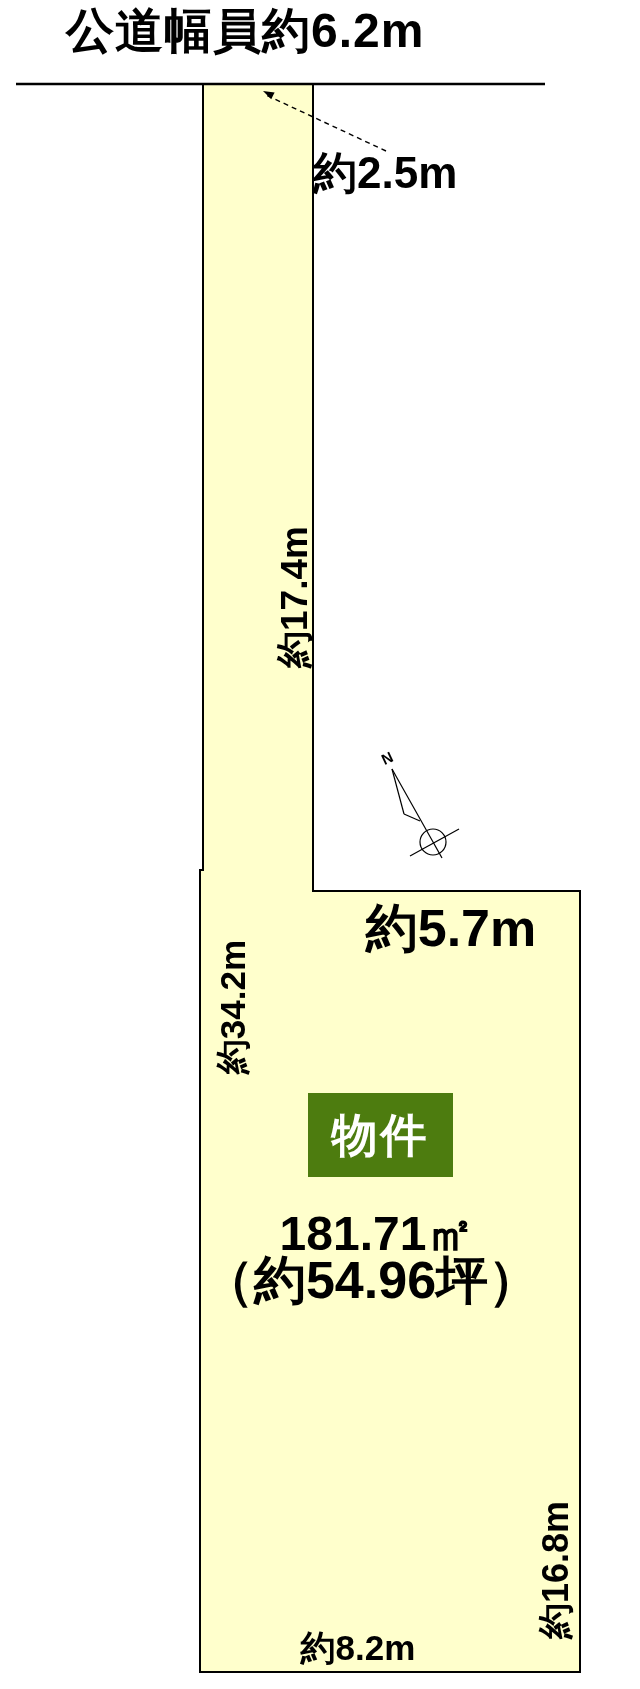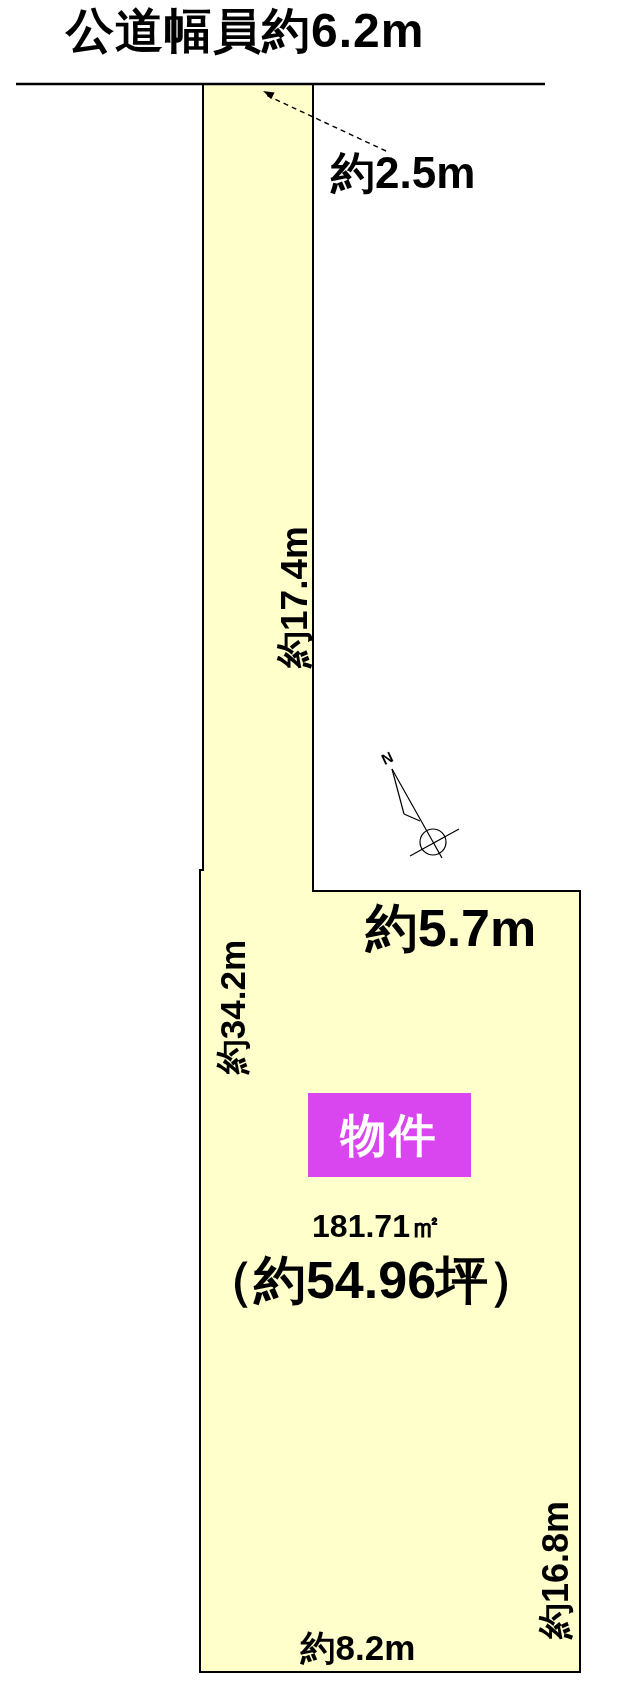--- a/index.html
+++ b/index.html
@@ -32,21 +32,20 @@
   .road-title {
     left: 66px;
     top: 7px;
     font-size: 48px;
     letter-spacing: 1px;
   }
   .dim-25 {
     left: 313px;
     top: 151px;
     font-size: 44px;
-    padding-left: 18px;
   }
   .dim-57 {
     left: 451px;
     top: 902px;
     font-size: 52px;
     transform: translateX(-50%);
   }
   .dim-82 {
     left: 358px;
     top: 1630px;
@@ -68,36 +67,36 @@
   }
   .dim-168 {
     left: 556px;
     top: 1570px;
     font-size: 36px;
   }
   .property-badge {
     position: absolute;
     left: 308px;
     top: 1093px;
-    width: 163px;
+    width: 145px;
     height: 84px;
-    background: #d946ef;
+    background: #4d7c0f;
     color: #ffffff;
     display: flex;
     align-items: center;
     justify-content: center;
     font-size: 46px;
     font-weight: 700;
     letter-spacing: 3px;
     line-height: 1;
   }
   .area-m2 {
     left: 377px;
     top: 1210px;
-    font-size: 32px;
+    font-size: 48px;
     transform: translateX(-50%);
   }
   .area-tsubo {
     left: 371px;
     top: 1254px;
     font-size: 52px;
     transform: translateX(-50%);
   }
   .north-label {
     left: 387px;

